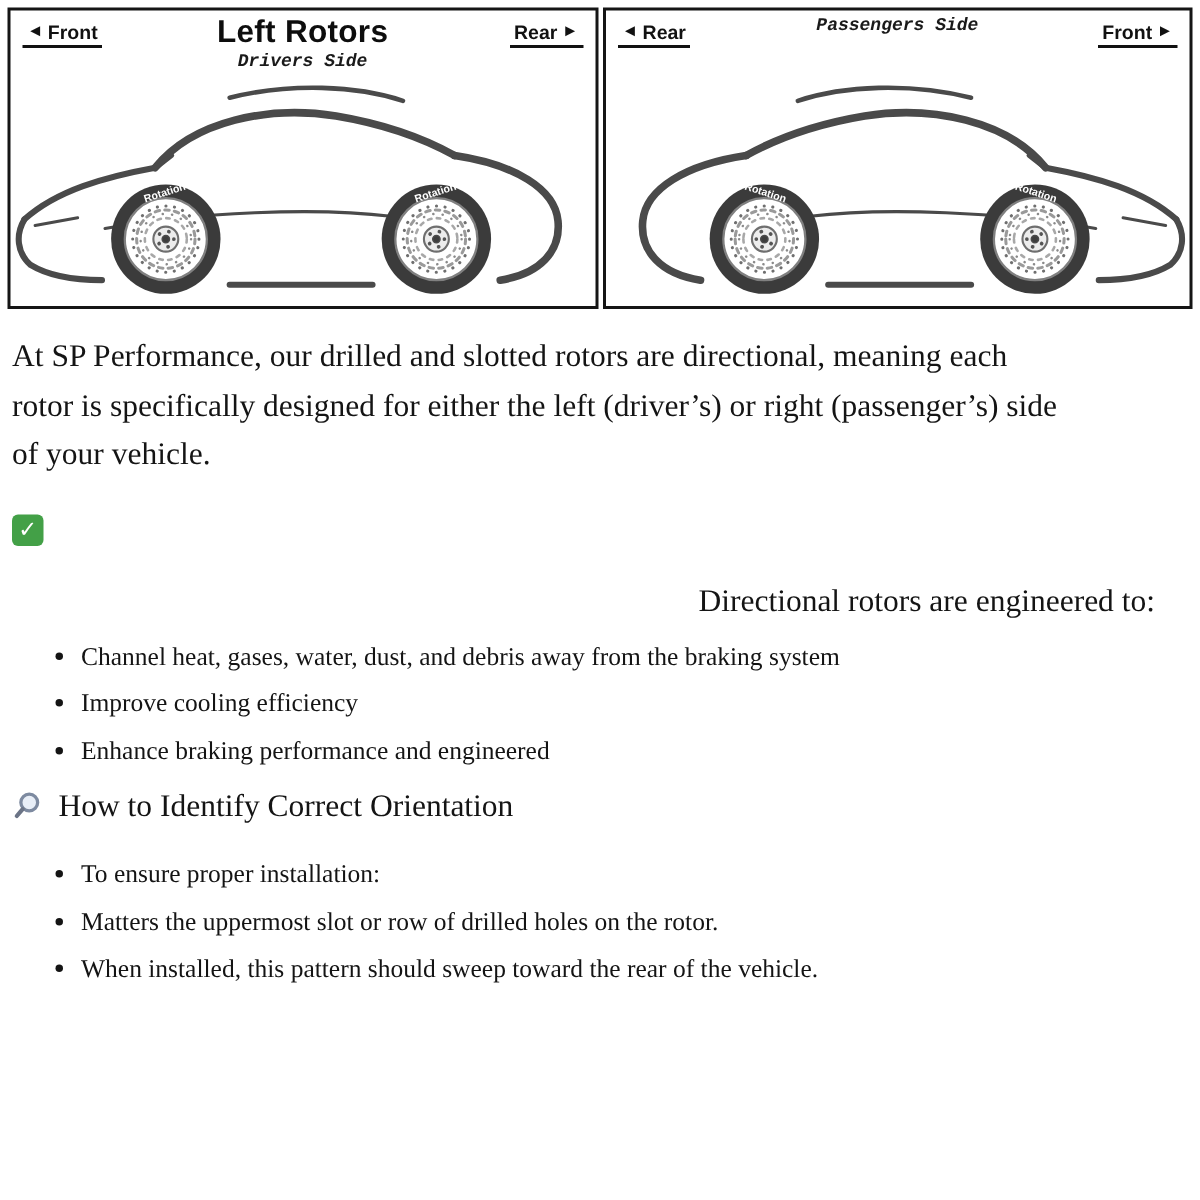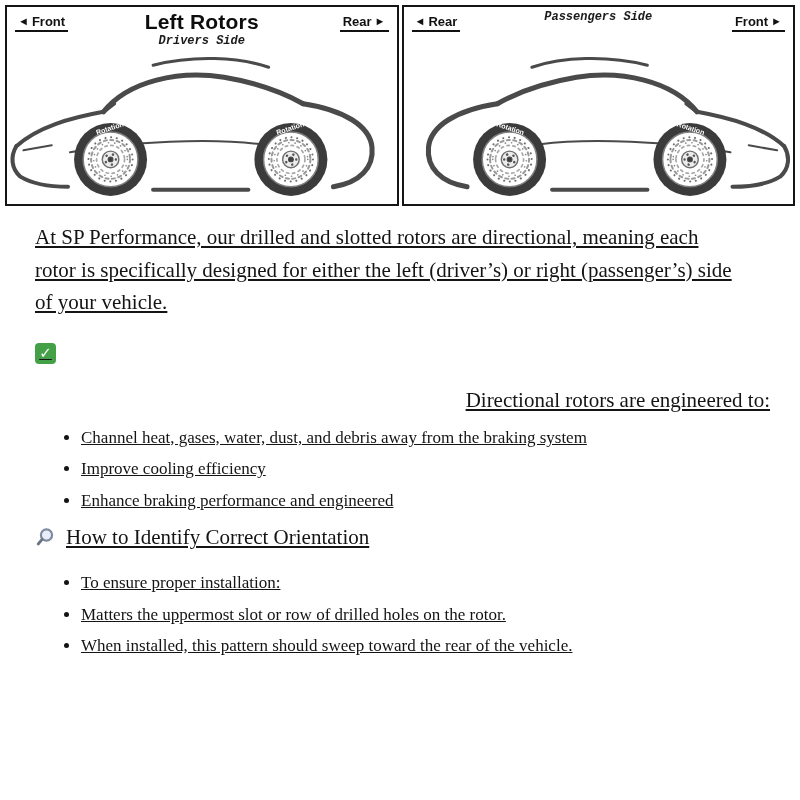--- a/index.html
+++ b/index.html
@@ -50,21 +50,21 @@
   .panel-subtitle {
     font-family: Liberation Mono, monospace;
     font-weight: bold;
     font-style: italic;
     font-size: 12px;
     color: #1a1a1a;
   }
   .car-svg { display: block; width: 100%; height: 152px; }
 
   
-  .content { padding: 0 30px 0 35px; text-decoration: underline; }
+  .content { padding: 0 30px 0 8px; }
   .intro {
     font-size: 21px;
     line-height: 1.55;
     margin: 15px 0 0 0;
     max-width: 700px;
   }
   .section-heading {
     display: flex;
     align-items: center;
     gap: 10px;

